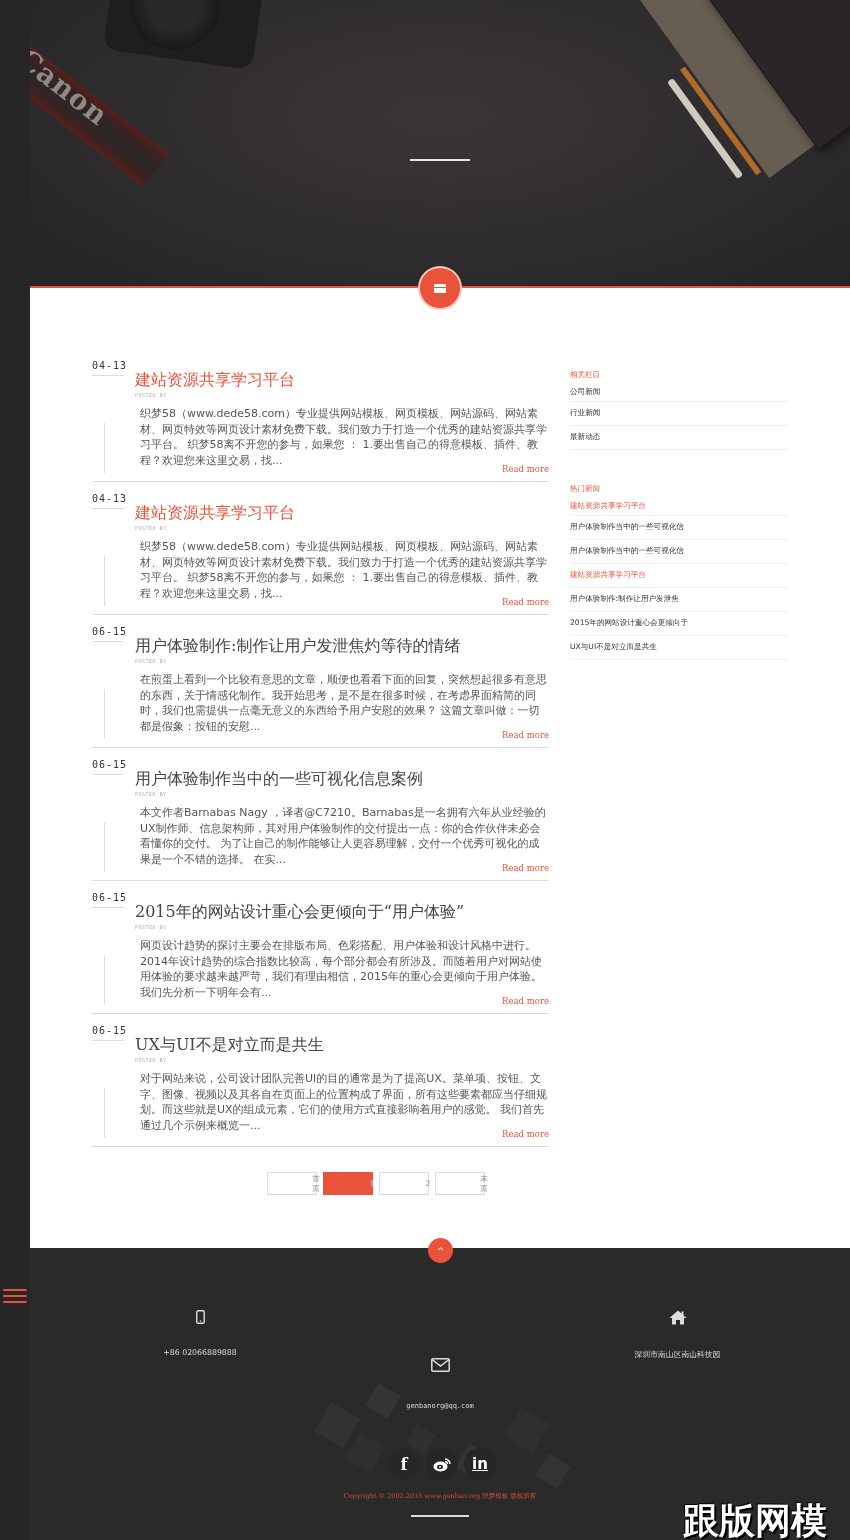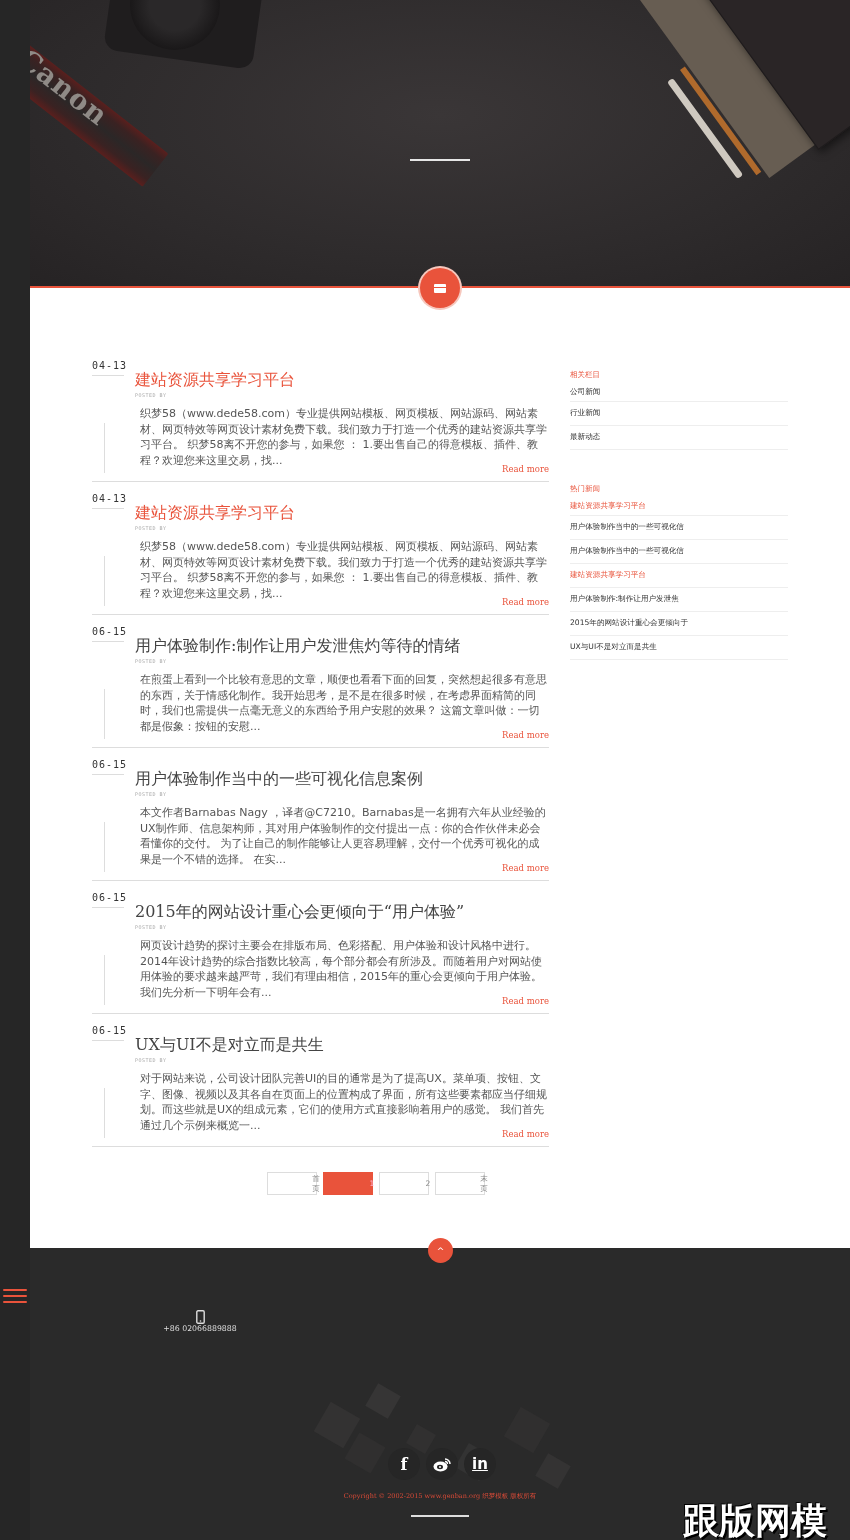--- a/index.html
+++ b/index.html
@@ -209,24 +209,38 @@
     <div class="cube" style="left:150px;top:80px;width:28px;height:28px;background:#333"></div>
     <div class="cube" style="left:200px;top:45px;width:34px;height:34px;background:#302f2f"></div>
     <div class="cube" style="left:230px;top:90px;width:26px;height:26px;background:#343333"></div>
   </div>
 
   <div class="ft-col" style="left:120px;top:62px;width:100px;">
     <svg class="ft-icon" width="9" height="14" viewBox="0 0 9 14">
       <rect x="0.8" y="0.8" width="7.4" height="12.4" rx="1.2" fill="none" stroke="#ddd" stroke-width="1.4"></rect>
       <circle cx="4.5" cy="11" r="0.8" fill="#ddd"></circle>
     </svg>
-    <div class="ft-text" style="">+86 02066889888</div>
-  </div>
-
-
+    <div class="ft-text" style="margin-top:24px">+86 02066889888</div>
+  </div>
+
+  <div class="ft-col" style="left:340px;top:110px;width:140px;">
+    <svg class="ft-icon" width="19" height="14" viewBox="0 0 19 14">
+      <rect x="0.8" y="0.8" width="17.4" height="12.4" rx="1" fill="none" stroke="#ddd" stroke-width="1.5"></rect>
+      <polyline points="1,1.5 9.5,8 18,1.5" fill="none" stroke="#ddd" stroke-width="1.5"></polyline>
+    </svg>
+    <div class="ft-text mono" style="margin-top:30px">genbanorg@qq.com</div>
+  </div>
+
+  <div class="ft-col" style="left:580px;top:62px;width:135px;">
+    <svg class="ft-icon" width="18" height="15" viewBox="0 0 18 15">
+      <polygon points="9,0.5 0.5,8 3,8 3,14.5 7,14.5 7,10 11,10 11,14.5 15,14.5 15,8 17.5,8" fill="#ddd"></polygon>
+      <rect x="12.5" y="1.5" width="2" height="4" fill="#ddd"></rect>
+    </svg>
+    <div class="ft-text" style="margin-top:24px">深圳市南山区南山科技园</div>
+  </div>
 
   <div class="socials">
     <div class="soc" style="font-family:'DejaVu Serif',serif;font-size:16px;">
         <span>f</span>
       </div>
     <div class="soc">
       <svg width="18" height="15" viewBox="0 0 18 15">
         <ellipse cx="7.5" cy="9.5" rx="7" ry="5" fill="#fff"></ellipse>
         <ellipse cx="7" cy="10" rx="3" ry="2.2" fill="#262626"></ellipse>
         <circle cx="7" cy="10" r="1" fill="#fff"></circle>

